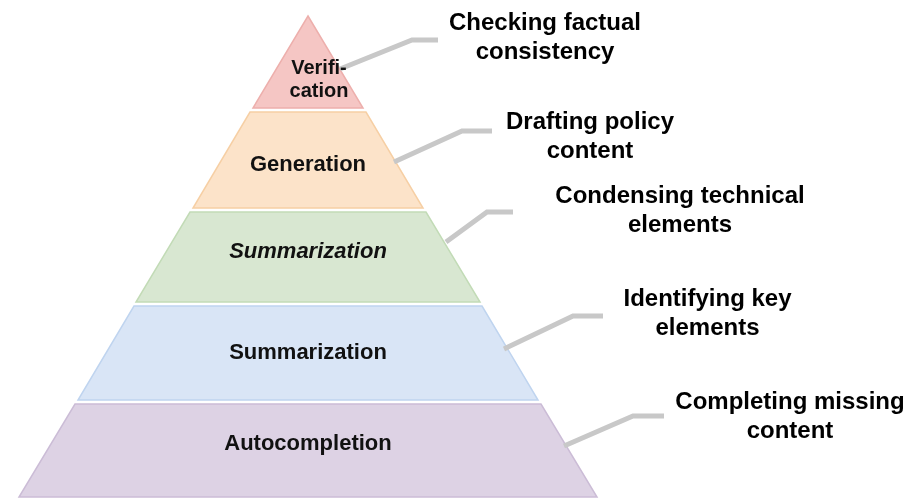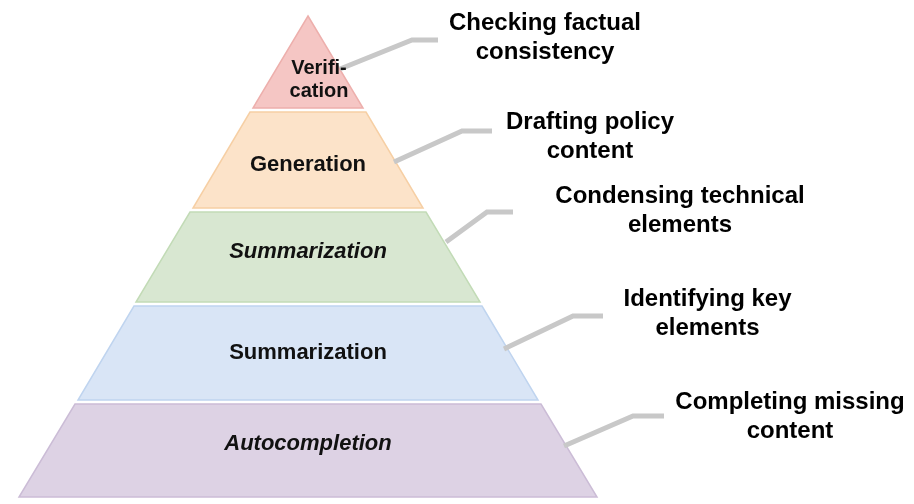--- a/index.html
+++ b/index.html
@@ -21,21 +21,21 @@
   }
   .a1{left:415px;top:8px;width:260px;}
   .a2{left:465px;top:107px;width:250px;}
   .a3{left:535px;top:181px;width:290px;}
   .a4{left:575px;top:284px;width:265px;}
   .a5{left:645px;top:387px;width:290px;}
   .l1{top:56px;}
   .l2{top:151px;}
   .l3{top:238px;font-style:italic;}
   .l4{top:339px;}
-  .l5{top:430px;font-style:italic;}
+  .l5{top:430px;}
 </style>
 </head>
 <body>
 
 <div id="stage">
 
   <svg id="pyramid-svg" width="914" height="504" viewBox="0 0 914 504">
 
     <polygon class="layer-shape" points="308,16 363,108 253,108" fill="#F5C6C4" stroke="#EDAFAC"></polygon>
     <polygon class="layer-shape" points="250,112 366,112 423,208 193,208" fill="#FCE3C9" stroke="#F6CFA4"></polygon>

